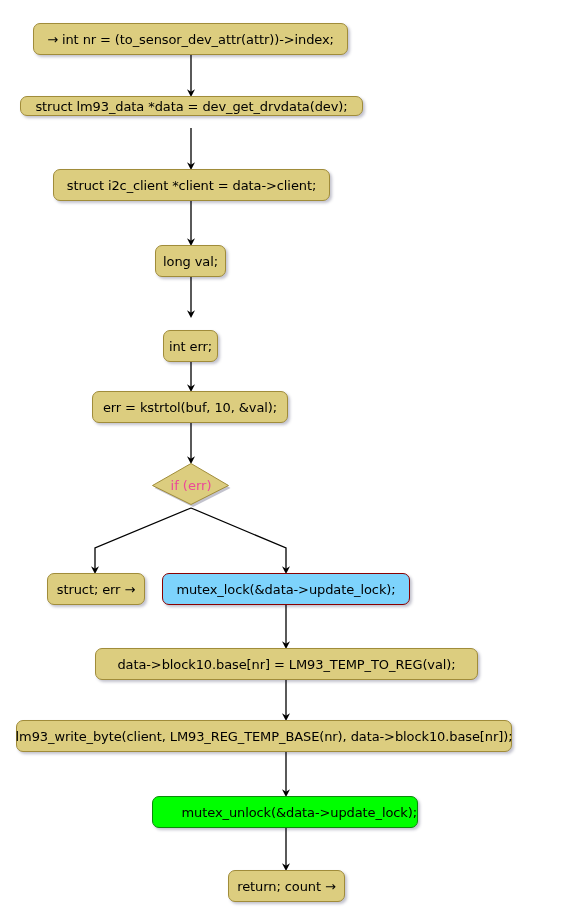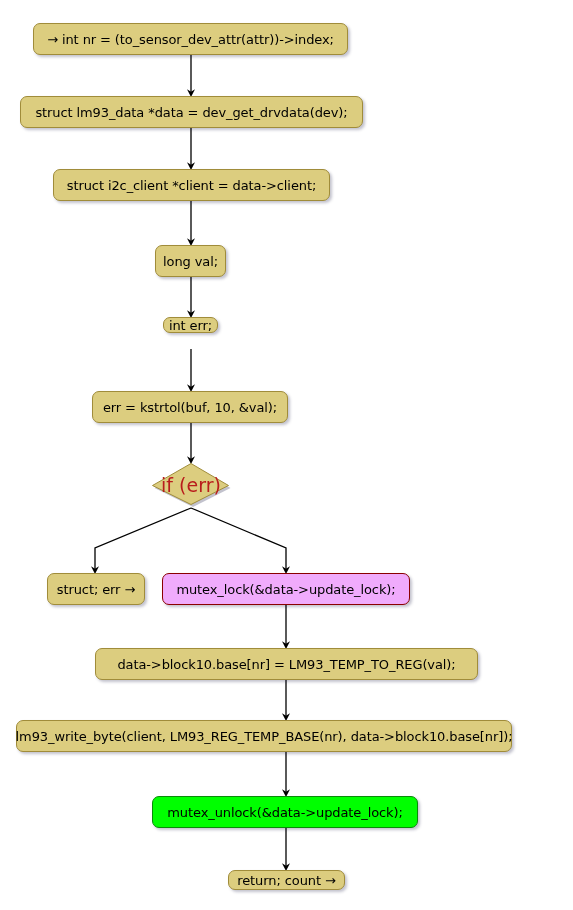--- a/index.html
+++ b/index.html
@@ -34,21 +34,21 @@
     font-size: 13px;
     line-height: 1;
     letter-spacing: -0.1px;
     color: #000000;
     background: #DCCD7F;
     border: 1px solid #A08C3A;
     border-radius: 7px;
     box-shadow: 2px 2px 3px rgba(20,20,60,0.26);
   }
   .node.red {
-    background: #f0abfc;
+    background: #7dd3fc;
     border-color: #8B0000;
   }
   .node.green {
     background: #00FF00;
     border-color: #0A8A0A;
   }
   .diamond-wrap {
     position: absolute;
   }
   .diamond-shape {
@@ -60,23 +60,23 @@
   }
   .diamond-label {
     position: absolute;
     left: 0;
     top: 0;
     width: 100%;
     height: 100%;
     display: flex;
     align-items: center;
     justify-content: center;
-    font-size: 19px;
+    font-size: 13px;
     line-height: 1;
-    color: #b91c1c;
+    color: #ec4899;
     white-space: nowrap;
   }
 </style>
 </head>
 <body>
 
 <div id="canvas">
 
   <svg id="edge-layer" viewBox="0 0 573 910" xmlns="http://www.w3.org/2000/svg">
     <defs>
@@ -97,30 +97,30 @@
         <polyline points="286,672 286,709" fill="none" stroke="#000000" stroke-width="1.3" marker-end="url(#arrowhead)"></polyline>
         <polyline points="286,744 286,785" fill="none" stroke="#000000" stroke-width="1.3" marker-end="url(#arrowhead)"></polyline>
         <polyline points="286,820 286,859" fill="none" stroke="#000000" stroke-width="1.3" marker-end="url(#arrowhead)"></polyline>
       </g>
   </svg>
 
   <div id="nodes-group">
       <div class="node" style="left: 33px; top: 15px; width: 315px; height: 32px;">
         <span>→ int nr = (to_sensor_dev_attr(attr))-&gt;index;</span>
       </div>
-      <div class="node" style="left: 20px; top: 88px; width: 343px; height: 32px;">
+      <div class="node" style="left: 20px; top: 88px; width: 343px; height: 20px;">
         <span>struct lm93_data *data = dev_get_drvdata(dev);</span>
       </div>
       <div class="node" style="left: 53px; top: 161px; width: 277px; height: 32px;">
         <span>struct i2c_client *client = data-&gt;client;</span>
       </div>
       <div class="node" style="left: 155px; top: 237px; width: 71px; height: 32px;">
         <span>long val;</span>
       </div>
-      <div class="node" style="left: 163px; top: 309px; width: 55px; height: 16px;">
+      <div class="node" style="left: 163px; top: 322px; width: 55px; height: 32px;">
         <span>int err;</span>
       </div>
       <div class="node" style="left: 92px; top: 383px; width: 196px; height: 32px; align-items: center;">
         <span>err = kstrtol(buf, 10, &amp;val);</span>
       </div>
       <div class="diamond-wrap" style="left: 150px; top: 455px; width: 82px; height: 45px;">
         <svg class="diamond-shape" viewBox="0 0 82 45">
           <path d="M 43 2.5 L 80.5 25 L 43 44 L 4.5 25 Z" fill="rgba(20,20,60,0.26)"></path>
           <path d="M 41 0.5 L 78.5 22.5 L 41 41.5 L 2.5 22.5 Z" fill="#DCCD7F" stroke="#A08C3A" stroke-width="1"></path>
         </svg>
@@ -131,21 +131,21 @@
       </div>
       <div class="node red" style="left: 162px; top: 565px; width: 248px; height: 32px;">
         <span>mutex_lock(&amp;data-&gt;update_lock);</span>
       </div>
       <div class="node" style="left: 95px; top: 640px; width: 383px; height: 32px;">
         <span>data-&gt;block10.base[nr] = LM93_TEMP_TO_REG(val);</span>
       </div>
       <div class="node" style="left: 16px; top: 712px; width: 496px; height: 32px;">
         <span>lm93_write_byte(client, LM93_REG_TEMP_BASE(nr), data-&gt;block10.base[nr]);</span>
       </div>
-      <div class="node green" style="left: 152px; top: 788px; width: 266px; height: 32px;">
+      <div class="node green" style="left: 152px; top: 788px; width: 266px; height: 32px; justify-content: flex-end;">
         <span>mutex_unlock(&amp;data-&gt;update_lock);</span>
       </div>
-      <div class="node" style="left: 228px; top: 862px; width: 117px; height: 20px;">
+      <div class="node" style="left: 228px; top: 862px; width: 117px; height: 32px;">
         <span>return; count →</span>
       </div>
     </div>
 
 </div>
 
 </body></html>

